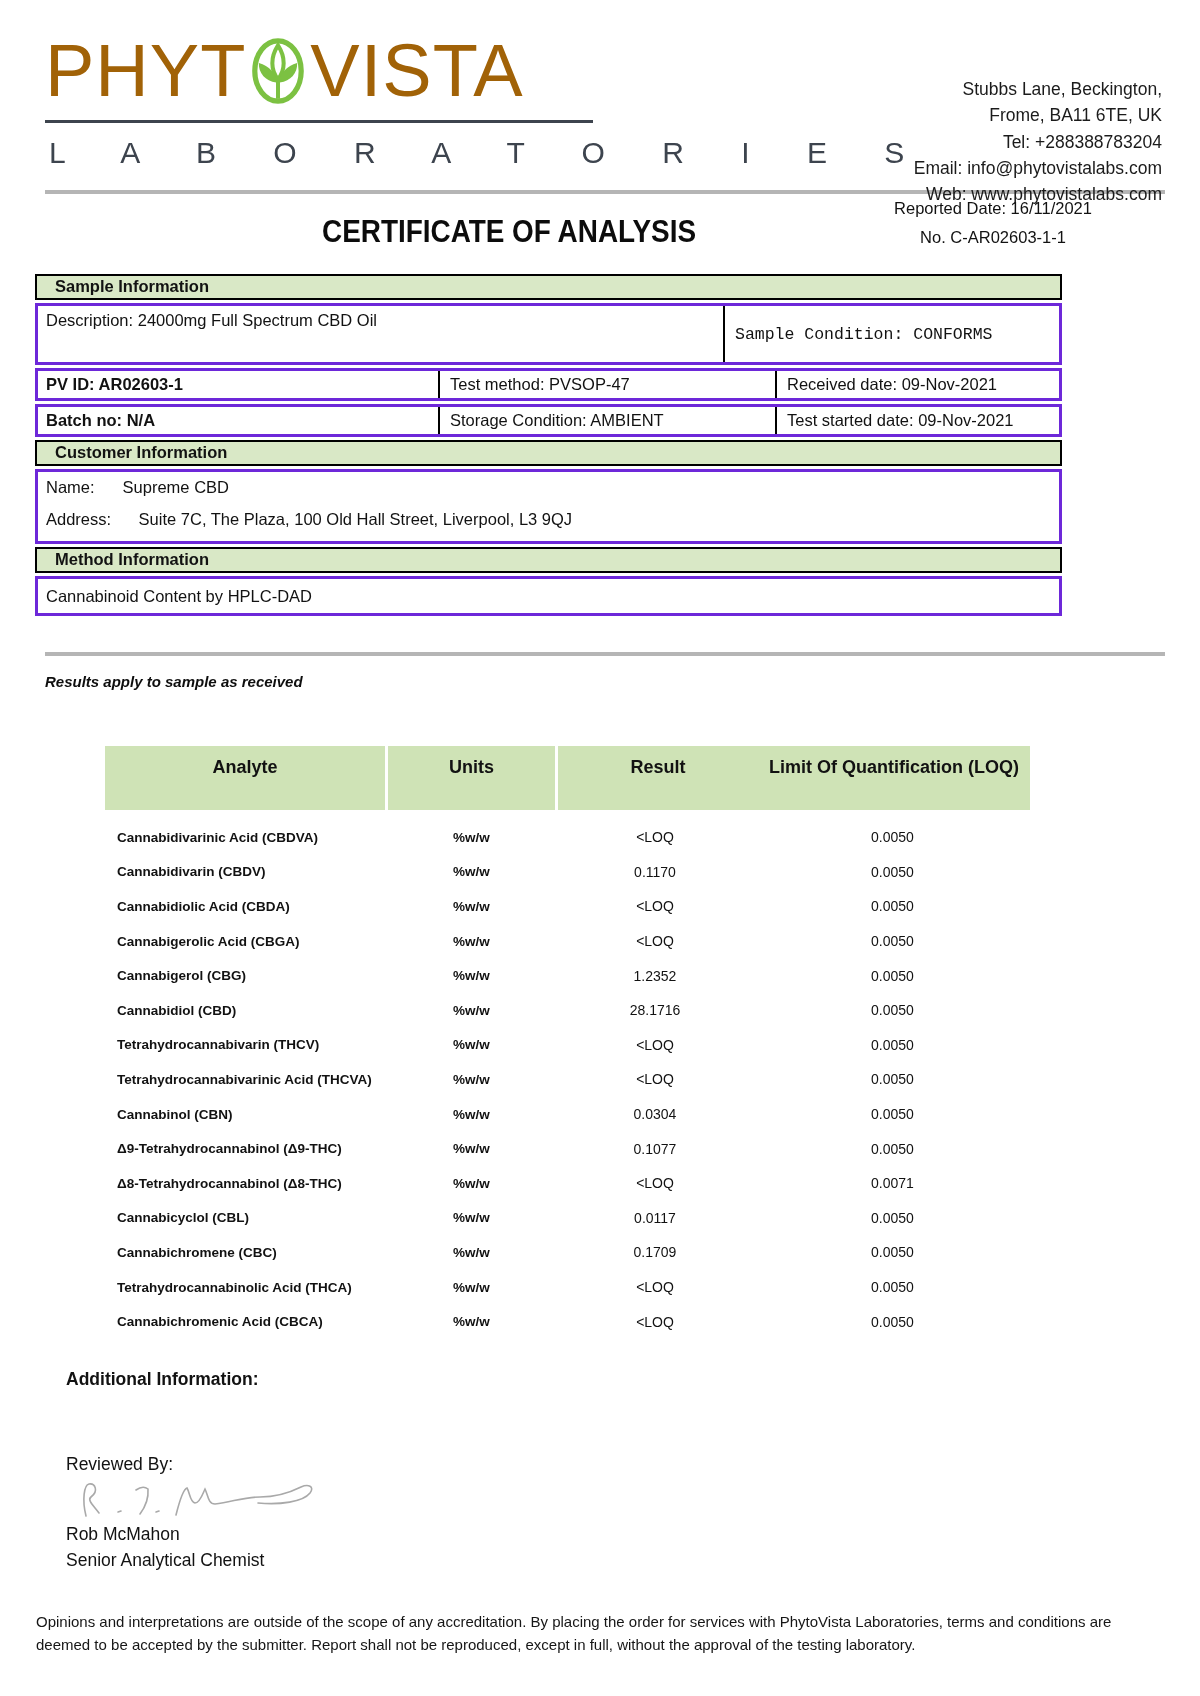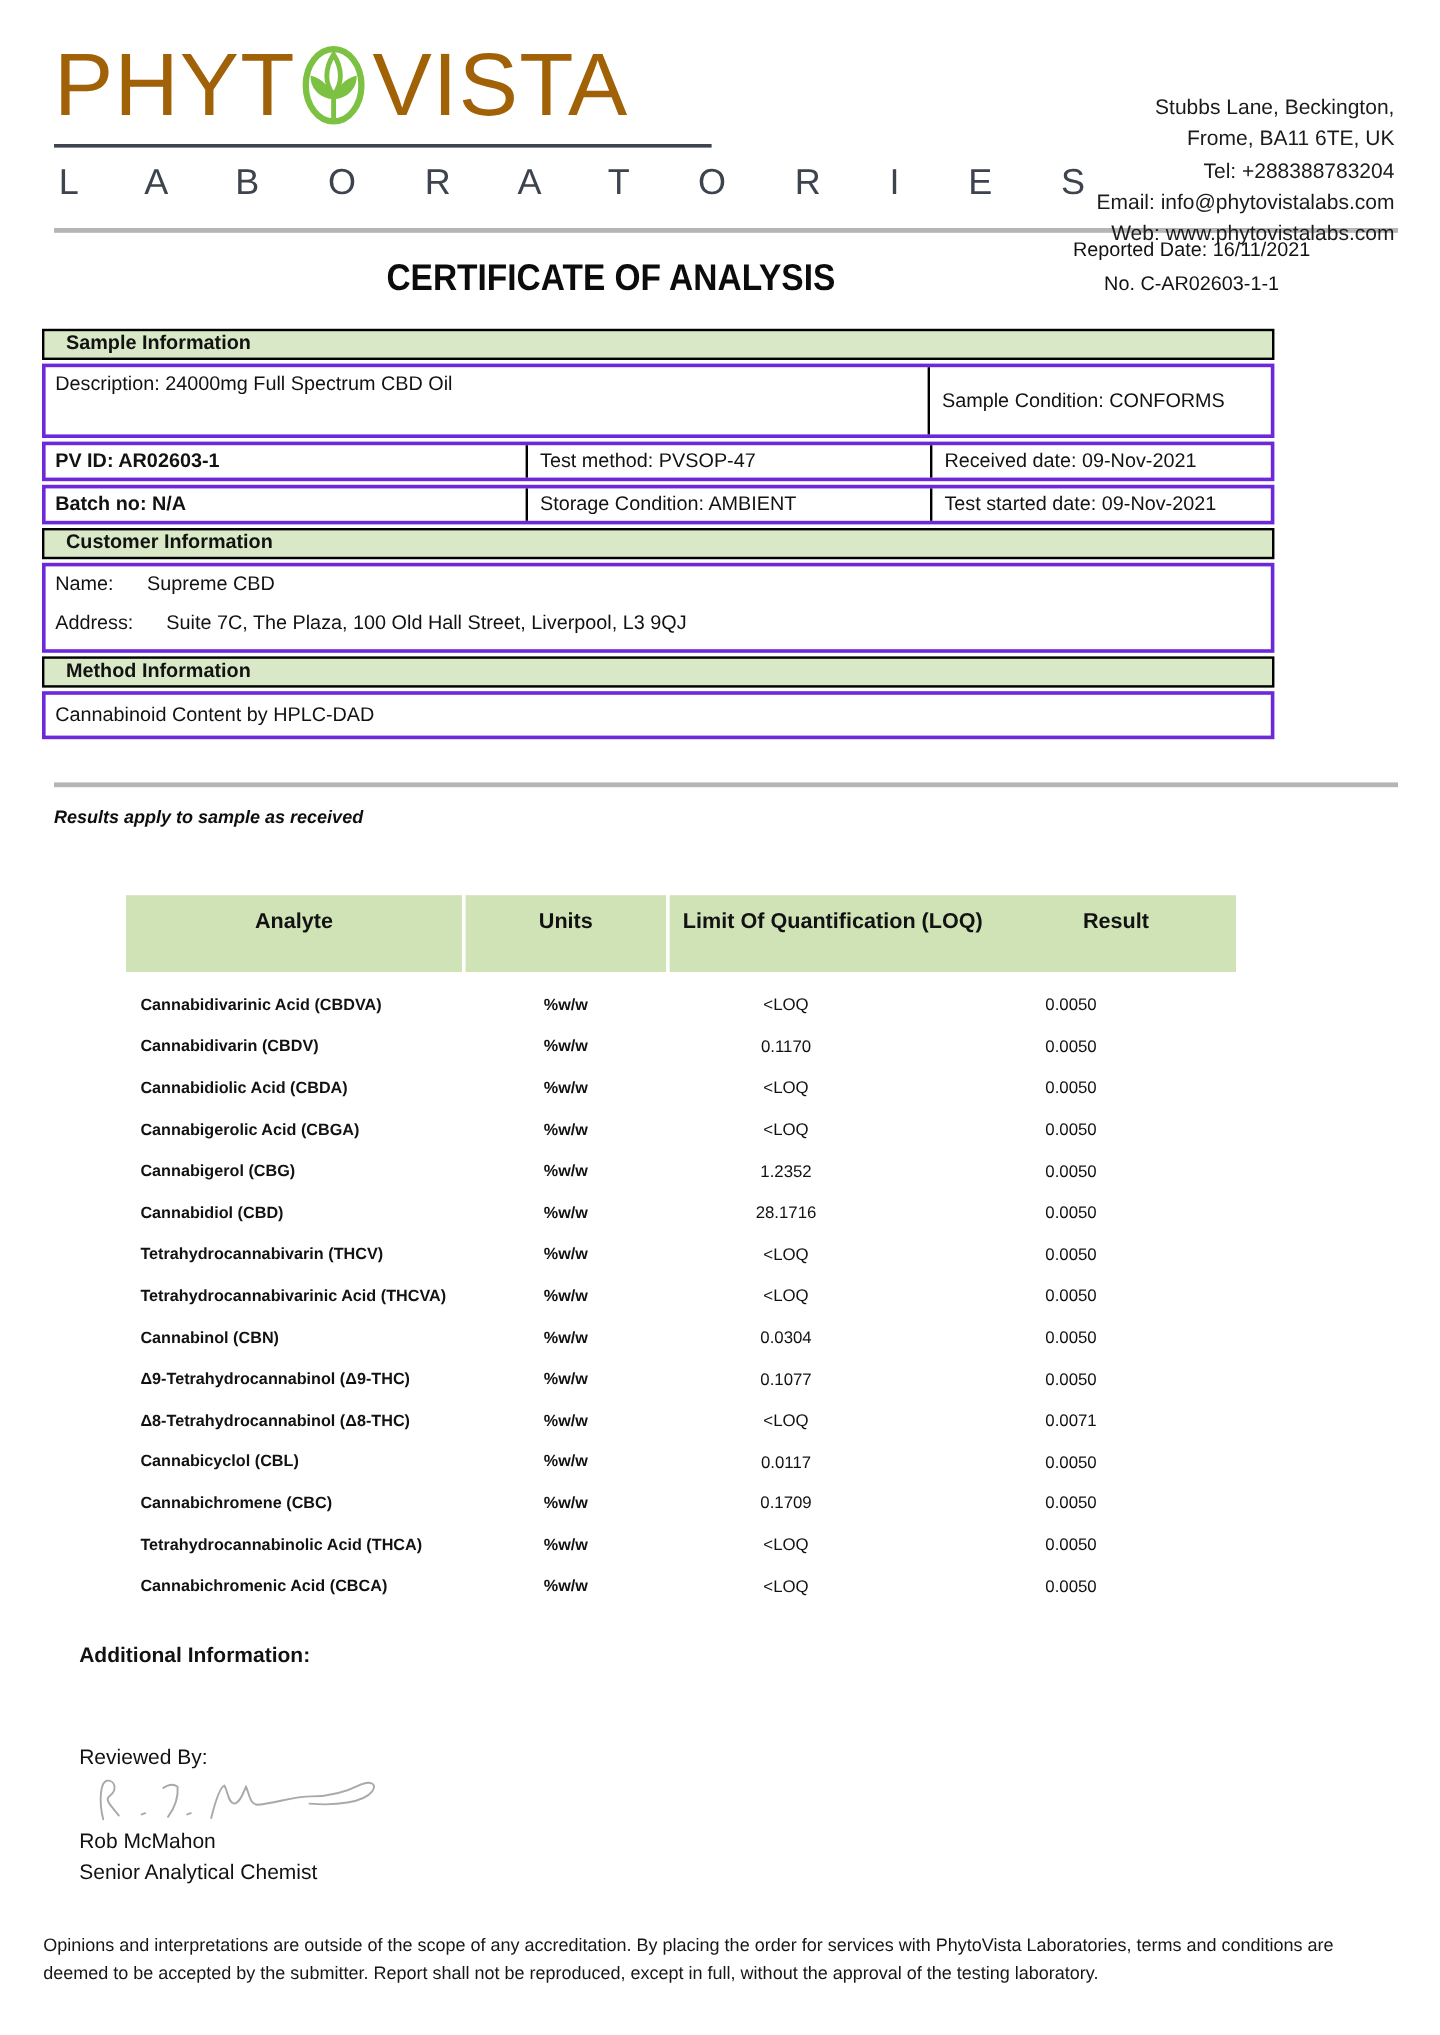--- a/index.html
+++ b/index.html
@@ -40,21 +40,21 @@
 
   
   .info { margin:2px 0 0 35px; width:1027px; font-size:16.5px; }
   .bar {
     background:#d9e8c6; border:2px solid #000; font-weight:bold;
     padding:1px 0 2px 18px; margin-bottom:3px; box-sizing:border-box;
   }
   .box { border:3px solid #6d28d9; margin-bottom:3px; box-sizing:border-box; background:#fff; }
   .desc-row { display:flex; height:62px; }
   .desc-cell { flex:1; padding:5px 8px; box-sizing:border-box; }
-  .cond-cell { width:286px; border-left:2px solid #000; display:flex; align-items:center; padding-left:10px; box-sizing:border-box; }
+  .cond-cell { width:336px; border-left:2px solid #000; display:flex; align-items:center; padding-left:10px; box-sizing:border-box;font-family:Liberation Mono, monospace; }
   .grid3 { display:flex; height:33px; }
   .g1 { width:400px; padding-left:8px; display:flex; align-items:center; box-sizing:border-box;font-weight:bold; }
   .g2 { width:337px; padding-left:10px; border-left:2px solid #000; display:flex; align-items:center; box-sizing:border-box; }
   .g3 { flex:1; padding-left:10px; border-left:2px solid #000; display:flex; align-items:center; box-sizing:border-box; }
   .cust-box { padding:6px 8px 12px 8px; }
   .cust-line .lbl { display:inline-block; min-width:60px; }
   .cust-line.addr { margin-top:13px; }
   .cust-line.addr .lbl { min-width:76px; }
   .cust-line .val { margin-left:12px; }
   .method-box { height:40px; display:flex; align-items:center; padding-left:8px; box-sizing:border-box; }
@@ -170,22 +170,22 @@
   </div>
 
   <div class="rule2"></div>
 
   <div class="results-note">Results apply to sample as received</div>
 
   <div class="rtable">
     <div class="rhead">
       <div class="h h-analyte">Analyte</div>
       <div class="h h-units">Units</div>
+      <div class="h h-result">Result</div>
       <div class="h h-loq">Limit Of Quantification (LOQ)</div>
-      <div class="h h-result">Result</div>
     </div>
     <div class="rbody">
       <div class="rrow">
         <div class="c-analyte">Cannabidivarinic Acid (CBDVA)</div>
         <div class="c-units">%w/w</div>
         <div class="c-result">&lt;LOQ</div>
         <div class="c-loq">0.0050</div>
       </div>
       <div class="rrow">
         <div class="c-analyte">Cannabidivarin (CBDV)</div>

